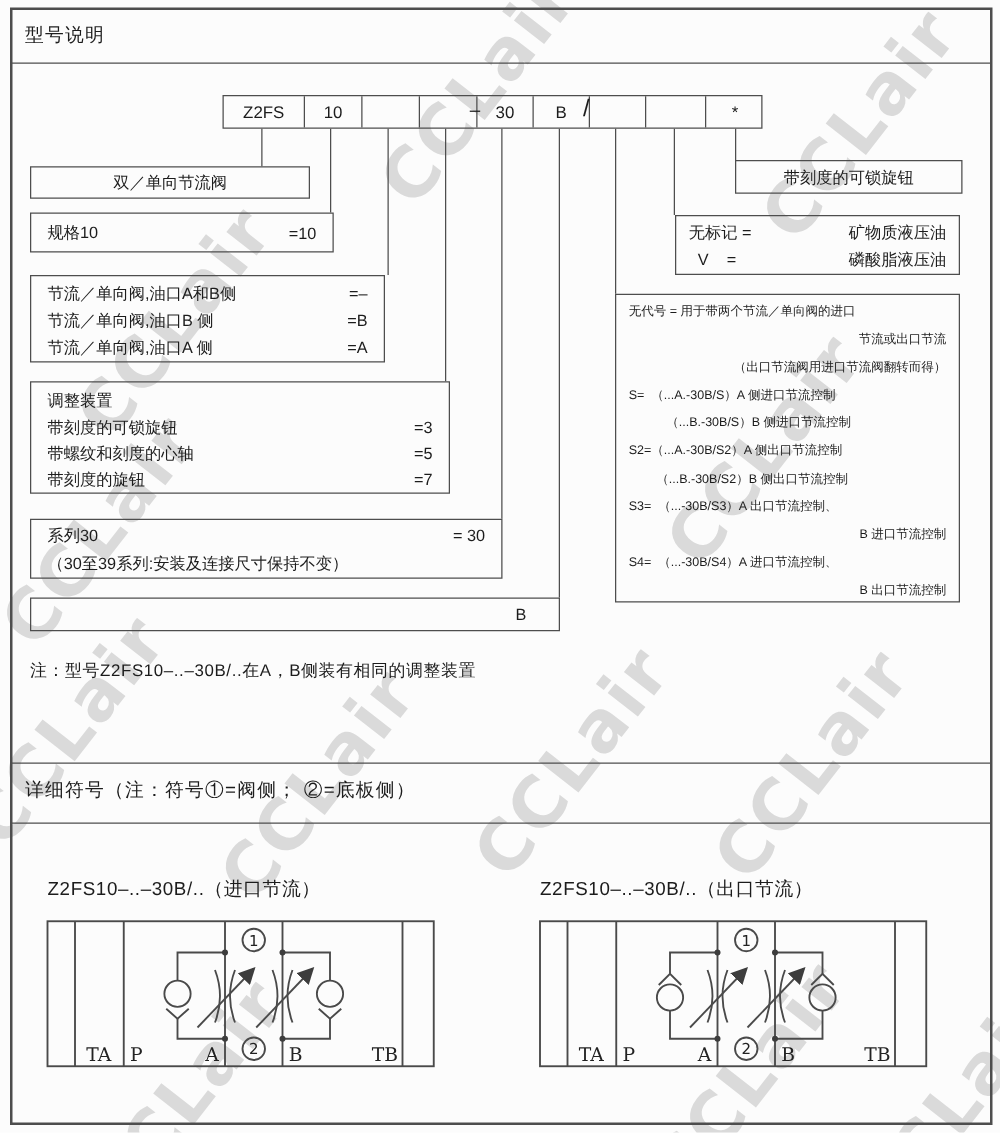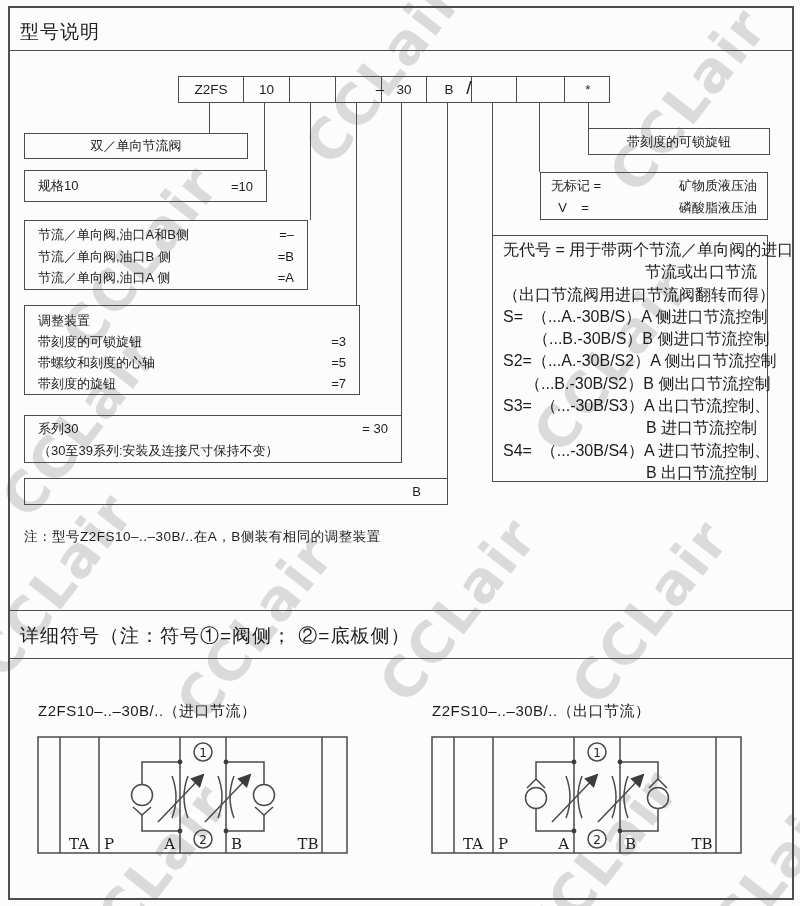--- a/index.html
+++ b/index.html
@@ -10,33 +10,33 @@
   .wm{
     position:absolute; z-index:1; font-family:"DejaVu Sans", sans-serif;
     font-weight:700; font-size:56px; color:#dadada; letter-spacing:2px;
     transform:translate(-50%,-50%) rotate(-52deg); white-space:nowrap; user-select:none;
   }
   .border-outer{position:absolute; z-index:2; left:8px; top:6px; width:782px; height:890px;
     border:2px solid #4d4d4d;}
   .hline{position:absolute; z-index:2; left:8px; width:784px; height:0;
     border-top:1.6px solid #4d4d4d;}
   .vline{position:absolute; z-index:3; width:0; border-left:1.5px solid #4d4d4d;}
-  .sec-title{position:absolute; z-index:4; font-size:19px; letter-spacing:1px;}
+  .sec-title{position:absolute; z-index:4; font-size:15px; letter-spacing:1px;}
   .mrow{position:absolute; z-index:4; left:178px; top:76px; width:432px; height:27px;
     border:1.6px solid #4d4d4d; box-sizing:border-box; background:transparent;}
   .mcell{position:absolute; top:0; bottom:0; display:flex; align-items:center;
     justify-content:center; font-size:13.5px; box-sizing:border-box;}
   .mcell.bl{border-left:1.6px solid #4d4d4d;}
   .sep{position:absolute; z-index:5; font-size:15px; text-align:center;}
   .box{position:absolute; z-index:4; border:1.6px solid #4d4d4d; box-sizing:border-box;
     font-size:13px; background:transparent;}
   .brow{display:flex; justify-content:space-between; align-items:center; padding:0 13px;
     white-space:pre;}
   .center{display:flex; align-items:center; justify-content:center; height:100%;}
-  .scode{padding:0 10px; white-space:pre; line-height:22.3px; font-size:16px;}
+  .scode{padding:0 10px; white-space:pre; line-height:22.3px; font-size:10px;}
   .scode.ar{text-align:right;}
   .scode.ind1{padding-left:40px;}
   .scode.ind2{padding-left:32px;}
   .note{position:absolute; z-index:4; font-size:13.5px; letter-spacing:0.5px;}
   .dlabel{position:absolute; z-index:4; font-size:15px; letter-spacing:0.5px;}
   svg text{font-family:"DejaVu Serif", serif;}
   svg .cnum{font-family:"DejaVu Sans", sans-serif;}
 </style>
 </head>
 <body>

